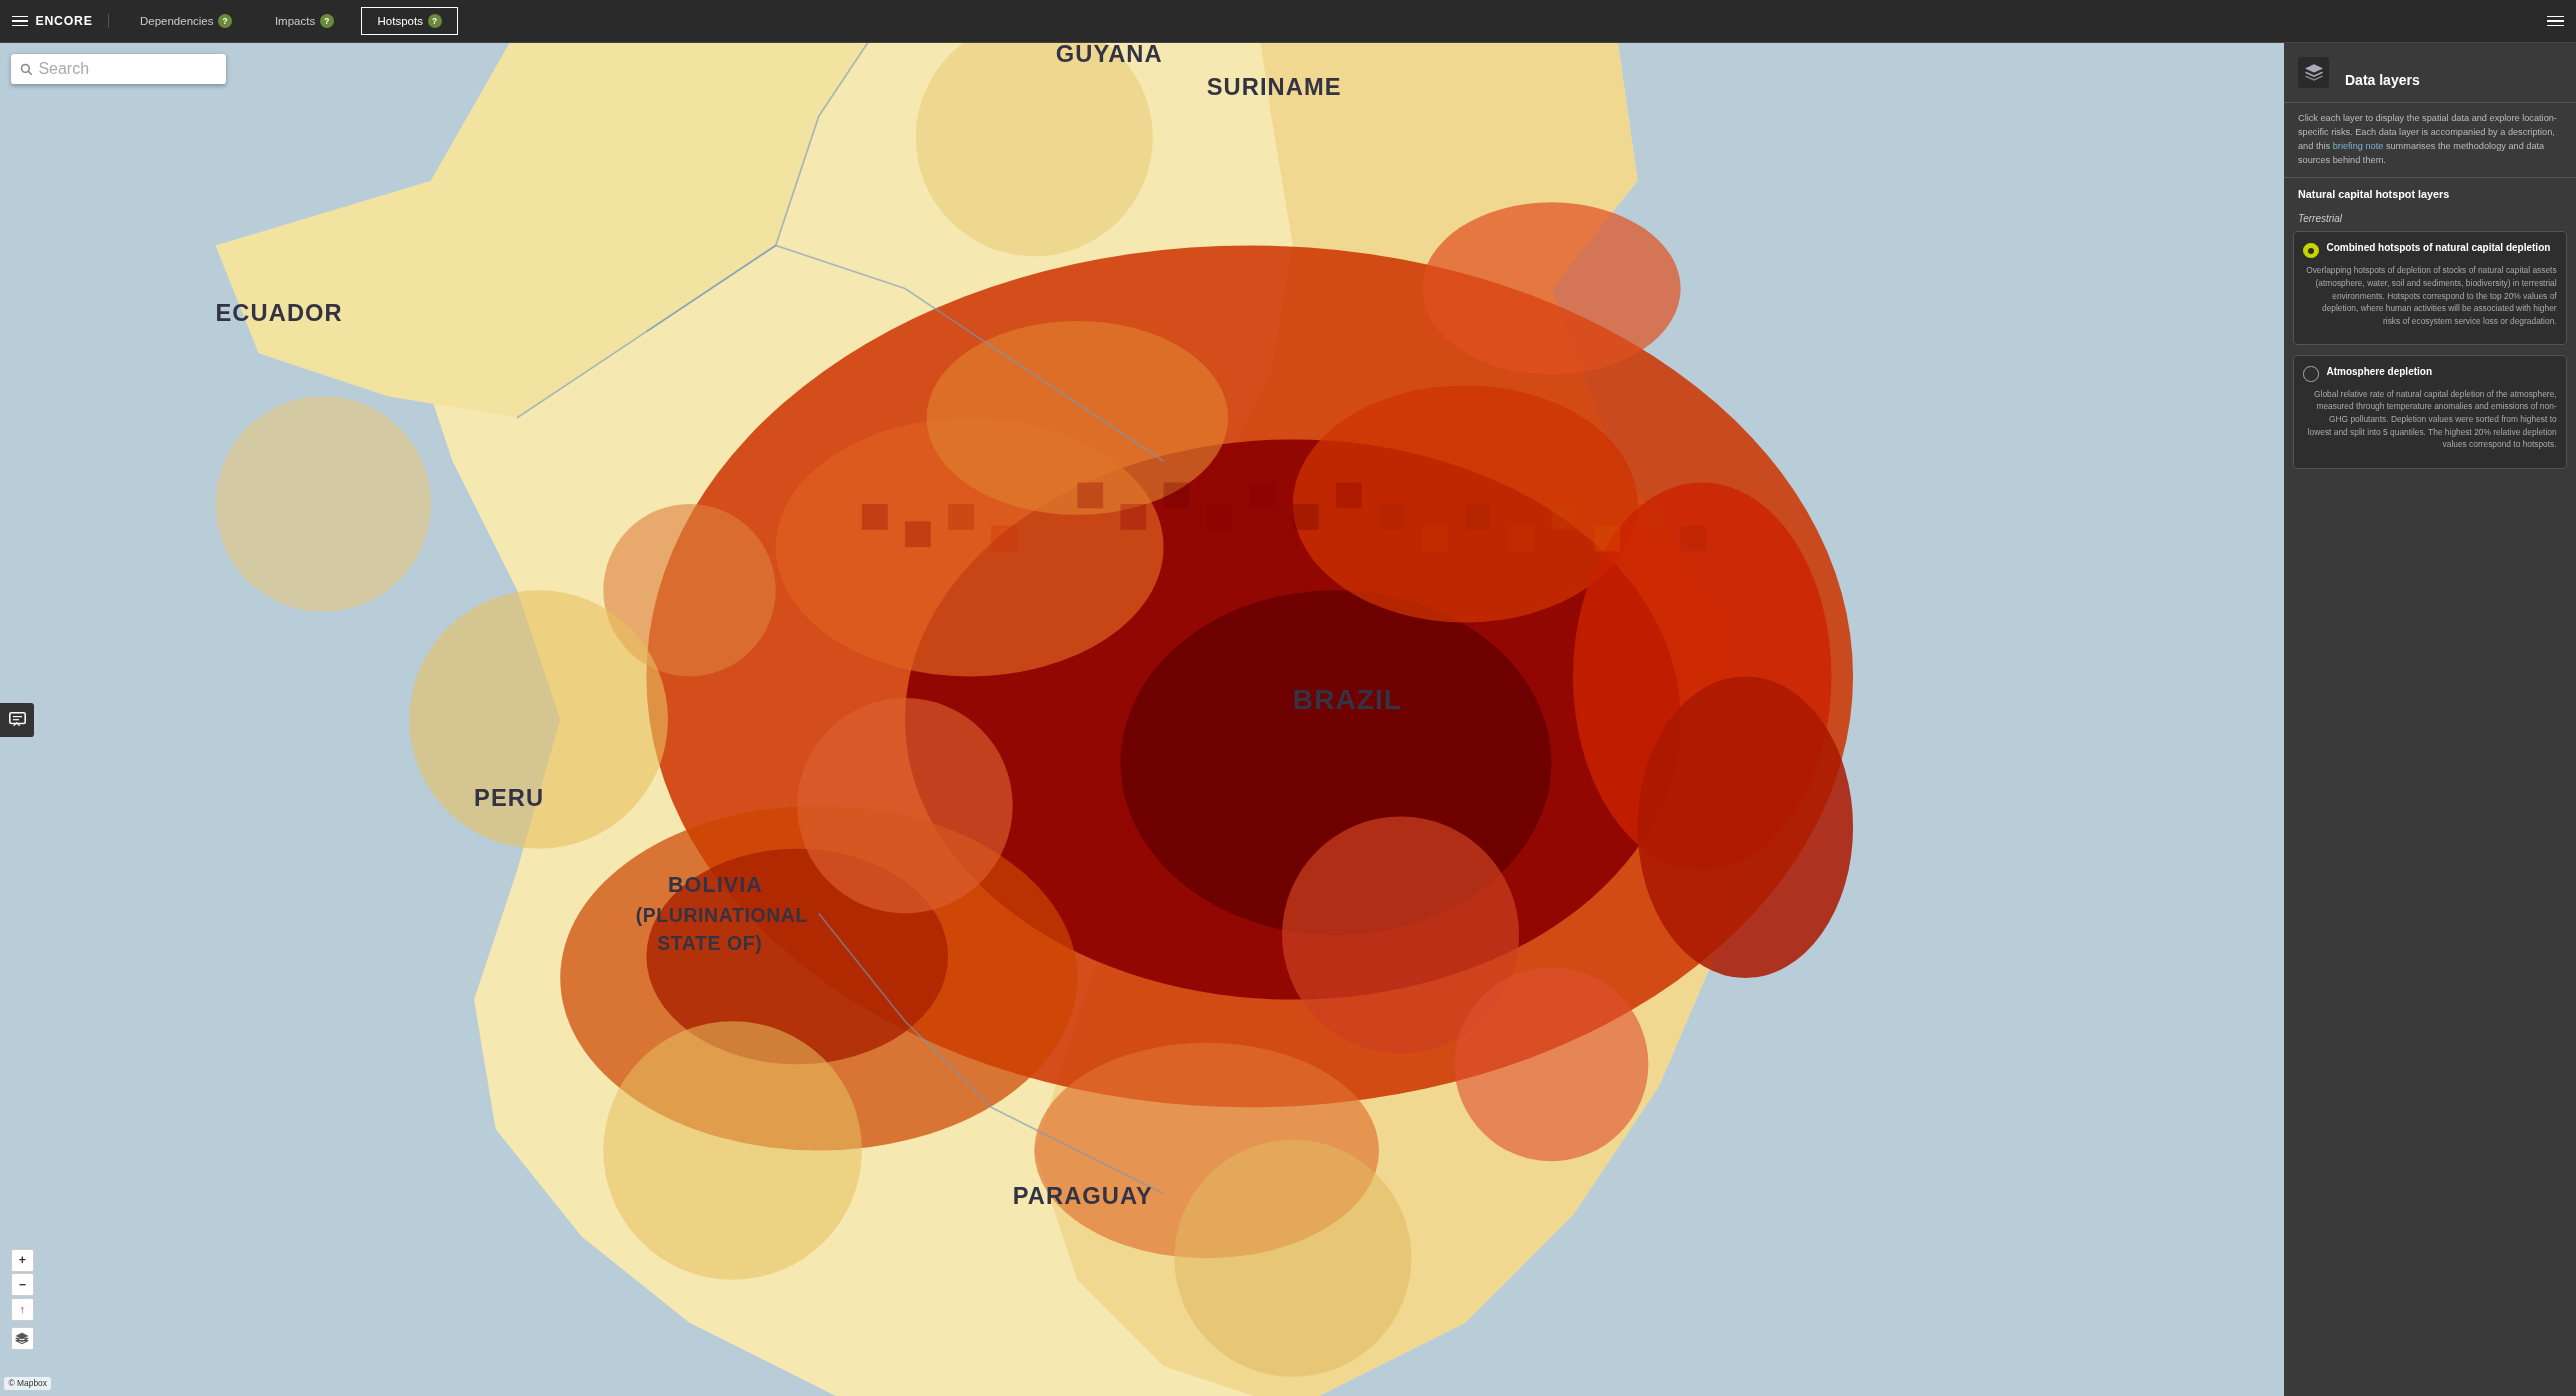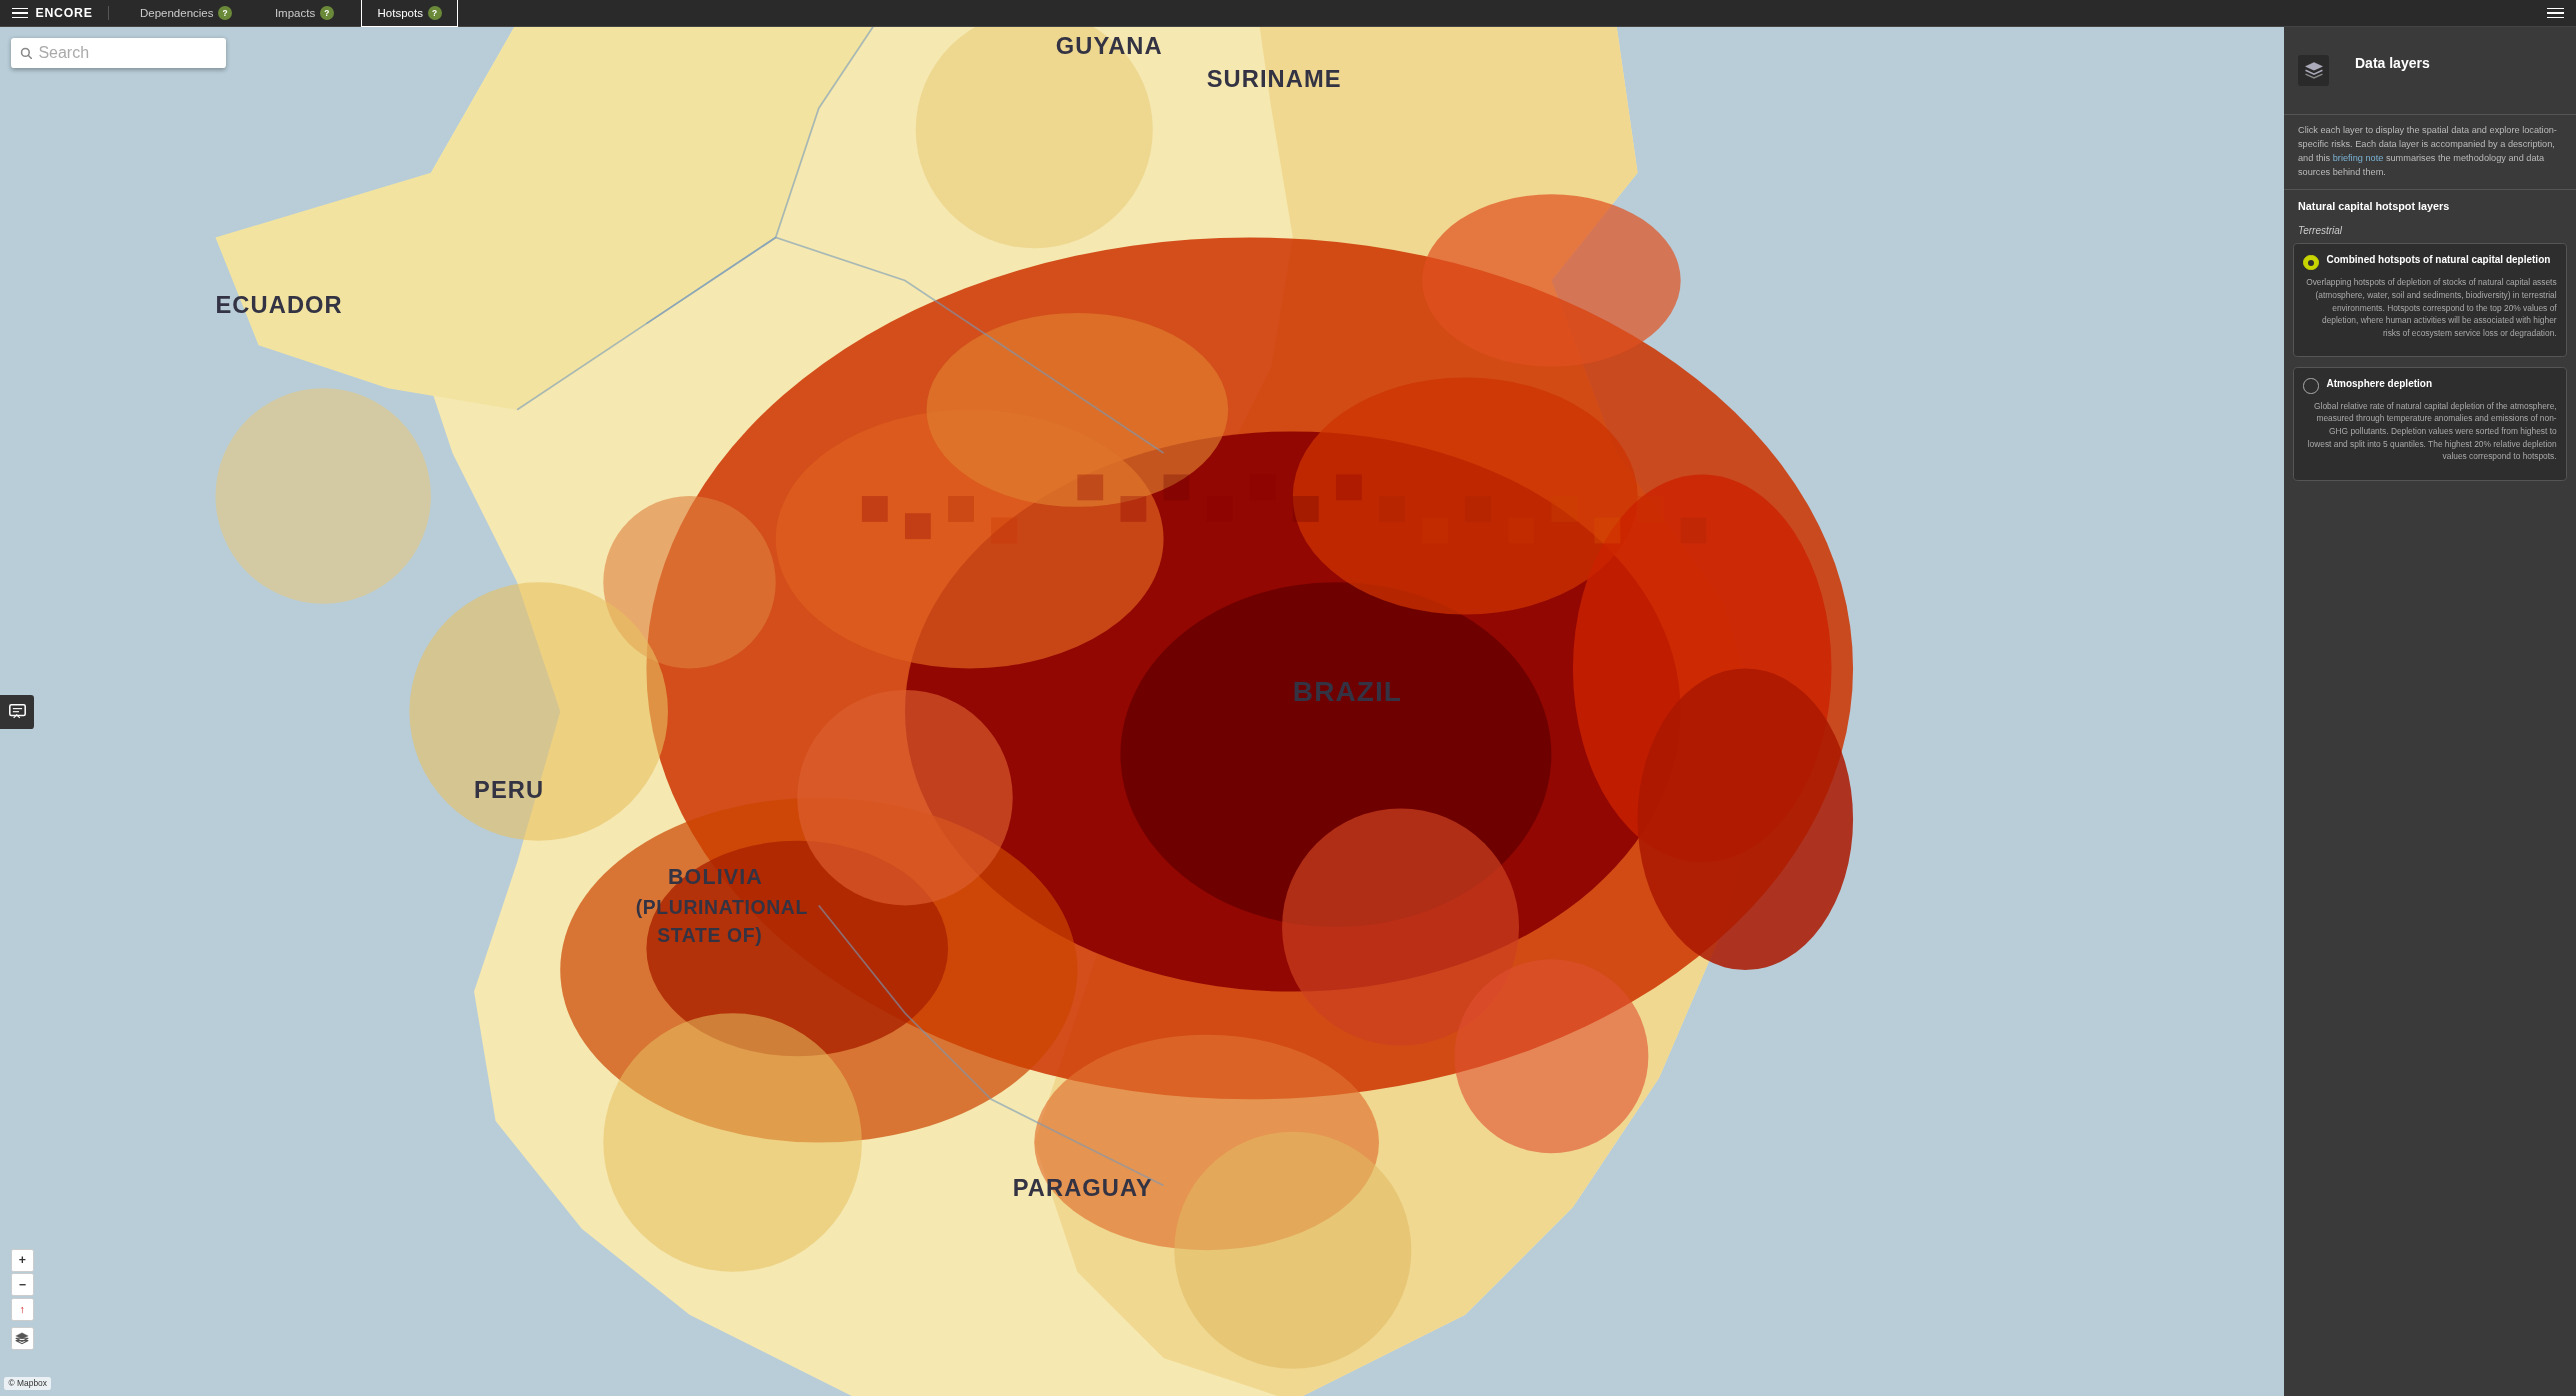--- a/index.html
+++ b/index.html
@@ -3,21 +3,21 @@
   <meta charset="utf-8">
   <style>
     * { box-sizing: border-box; margin: 0; padding: 0; }
     body { font-family: Arial, sans-serif; background: #333; color: #fff; height: 100vh; overflow: hidden; display: flex; flex-direction: column; }
 
     
     .header {
       background: #2a2a2a;
       display: flex;
       align-items: center;
-      height: 27px;
+      height: 43px;
       padding: 0 12.3px;
       flex-shrink: 0;
       border-bottom: 0.8px solid #444;
     }
     .header-logo-area {
       display: flex;
       align-items: center;
       gap: 7.7px;
       padding-right: 15.4px;
       border-right: 0.8px solid #555;
@@ -169,23 +169,23 @@
       background: #3a3a3a;
       overflow-y: auto;
       flex-shrink: 0;
       display: flex;
       flex-direction: column;
     }
 
     
     .data-layers-header {
       display: flex;
-      align-items: flex-start;
-      gap: 26px;
-      padding: 28px 14px;
+      align-items: flex-end;
+      gap: 16px;
+      padding: 14px 14px;
       background: #3a3a3a;
       border-bottom: 0.8px solid #555;
     }
     .layers-icon-container {
       background: #2a2a2a;
       border-radius: 3.1px;
       width: 31px; height: 31px;
       display: flex; align-items: center; justify-content: center;
       flex-shrink: 0;
     }

